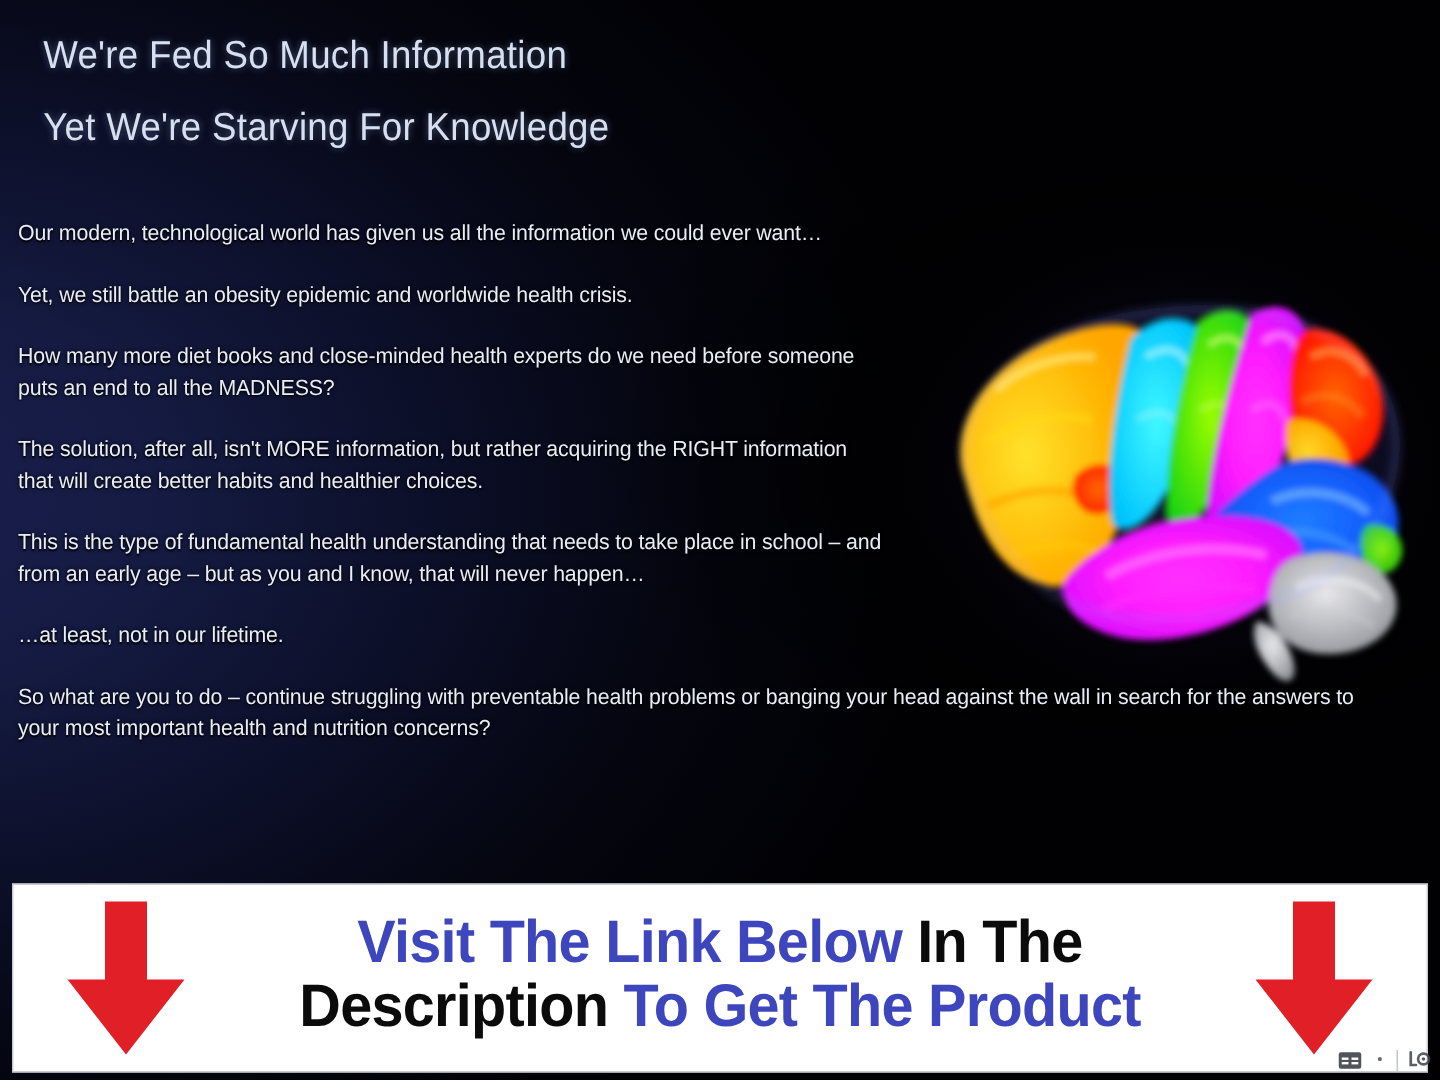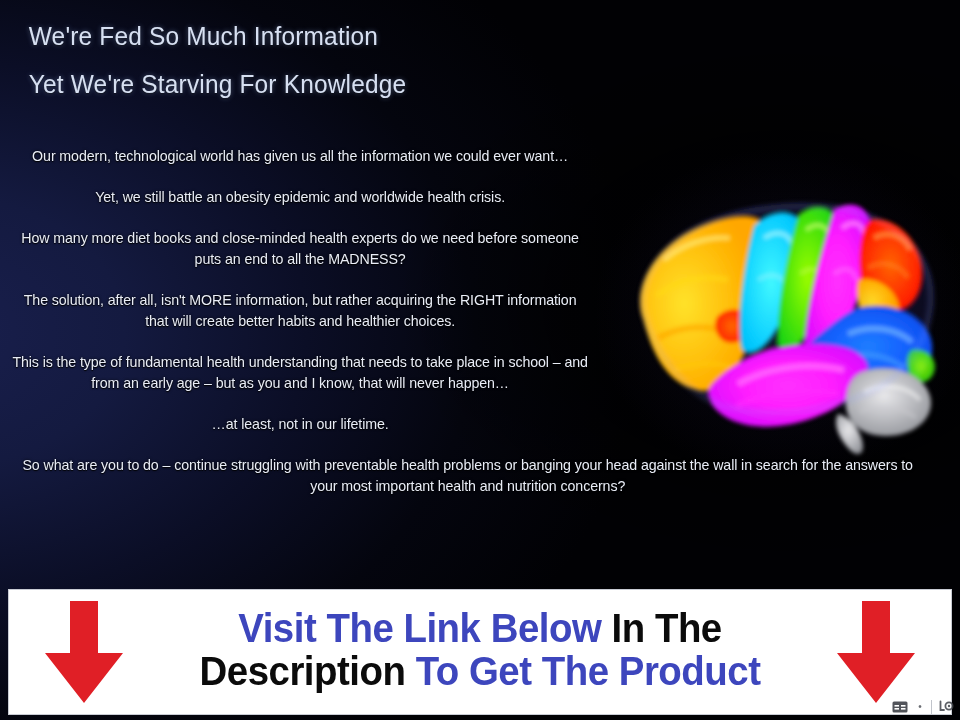--- a/index.html
+++ b/index.html
@@ -77,21 +77,20 @@
     pointer-events: none;
   }
 
   
   .copy {
     position: absolute;
     left: 12px;
     top: 146px;
     width: 936px;
     z-index: 5;
-    text-align: center;
   }
   .copy p {
     margin: 0 0 20px 0;
     color: #e9edf7;
     font-size: 14.5px;
     line-height: 21px;
     font-weight: 400;
     letter-spacing: -0.1px;
     text-shadow: 0 0 3px rgba(0,0,0,0.95), 0 1px 1px rgba(0,0,0,0.9);
     max-width: 588px;

